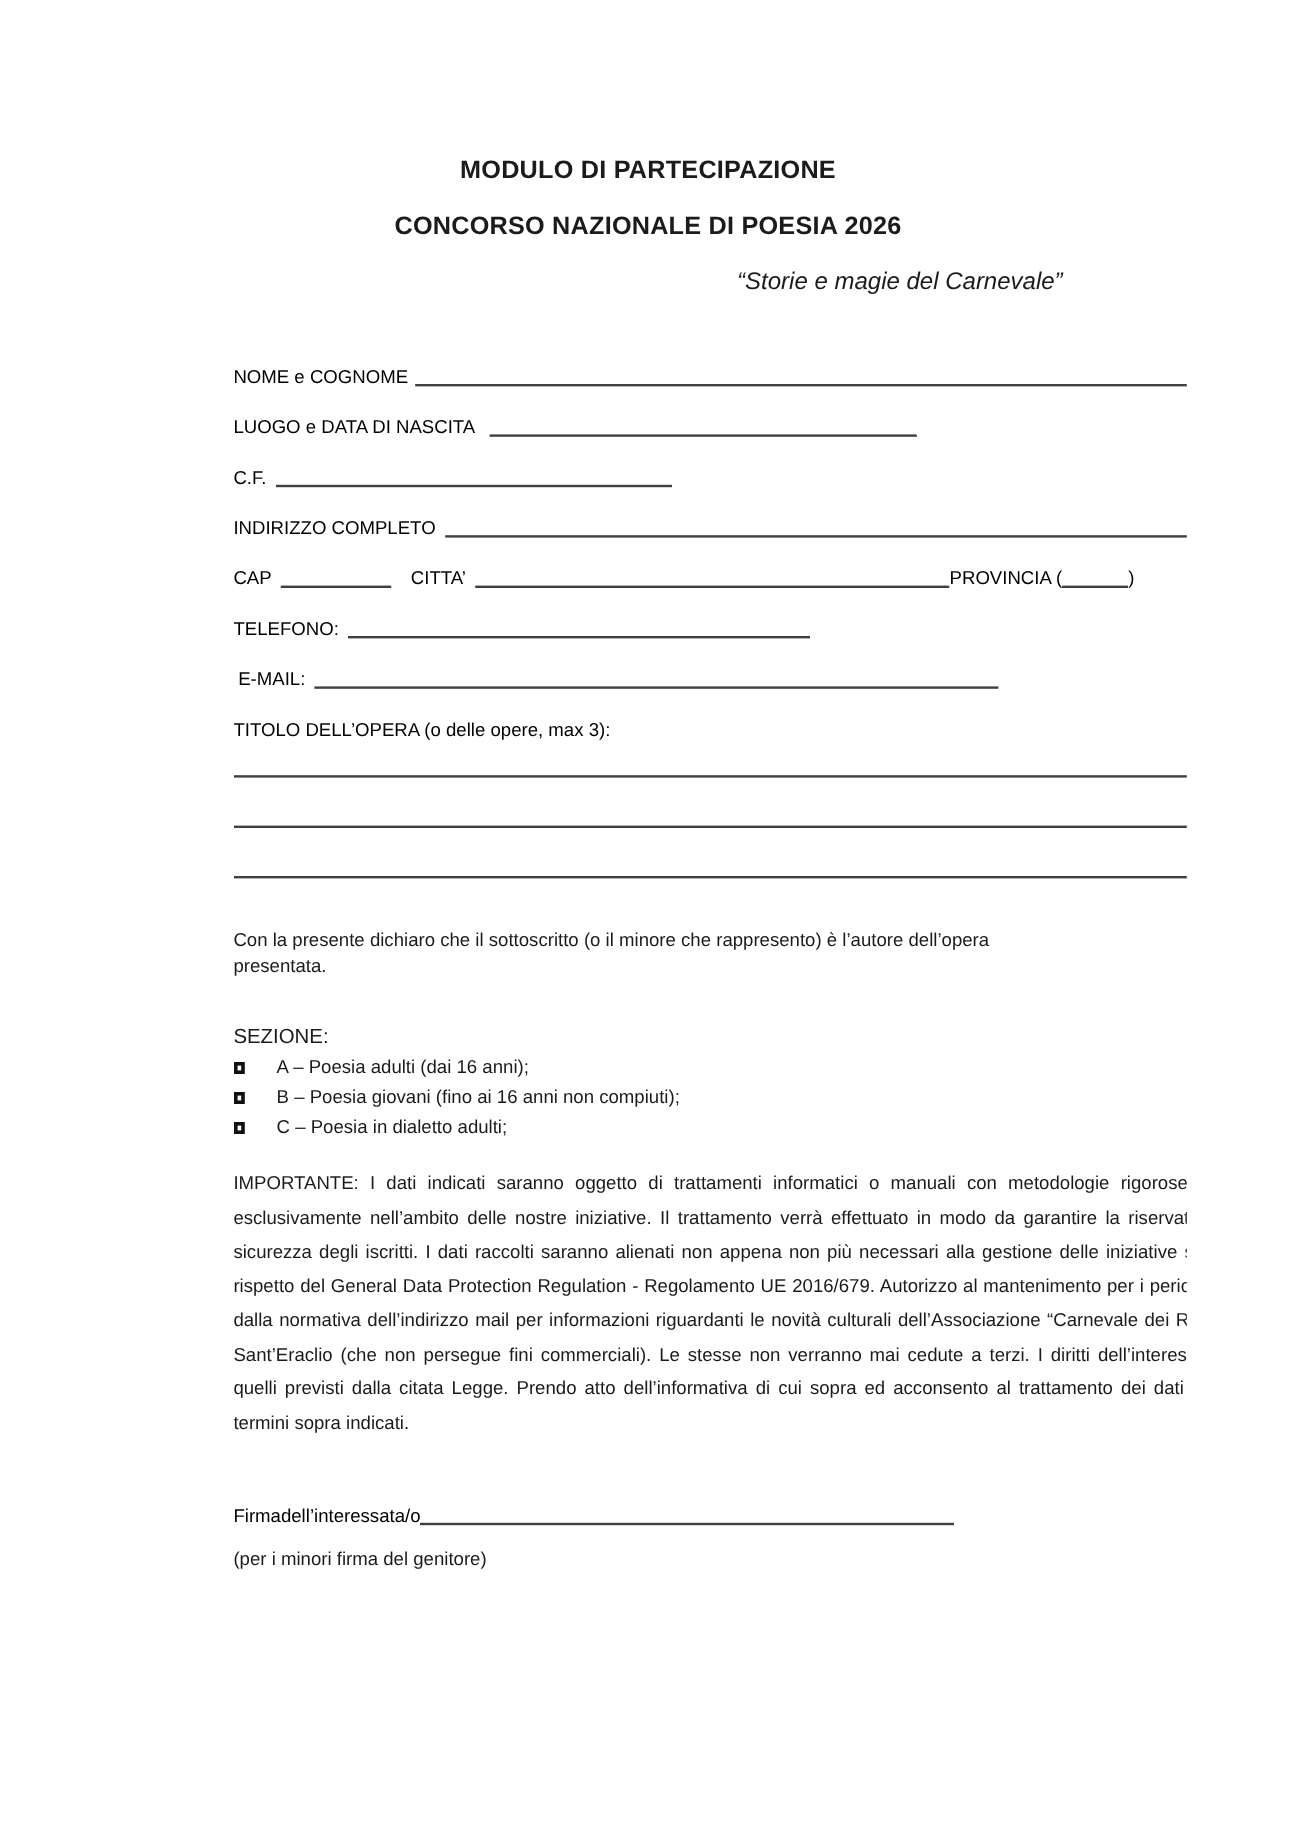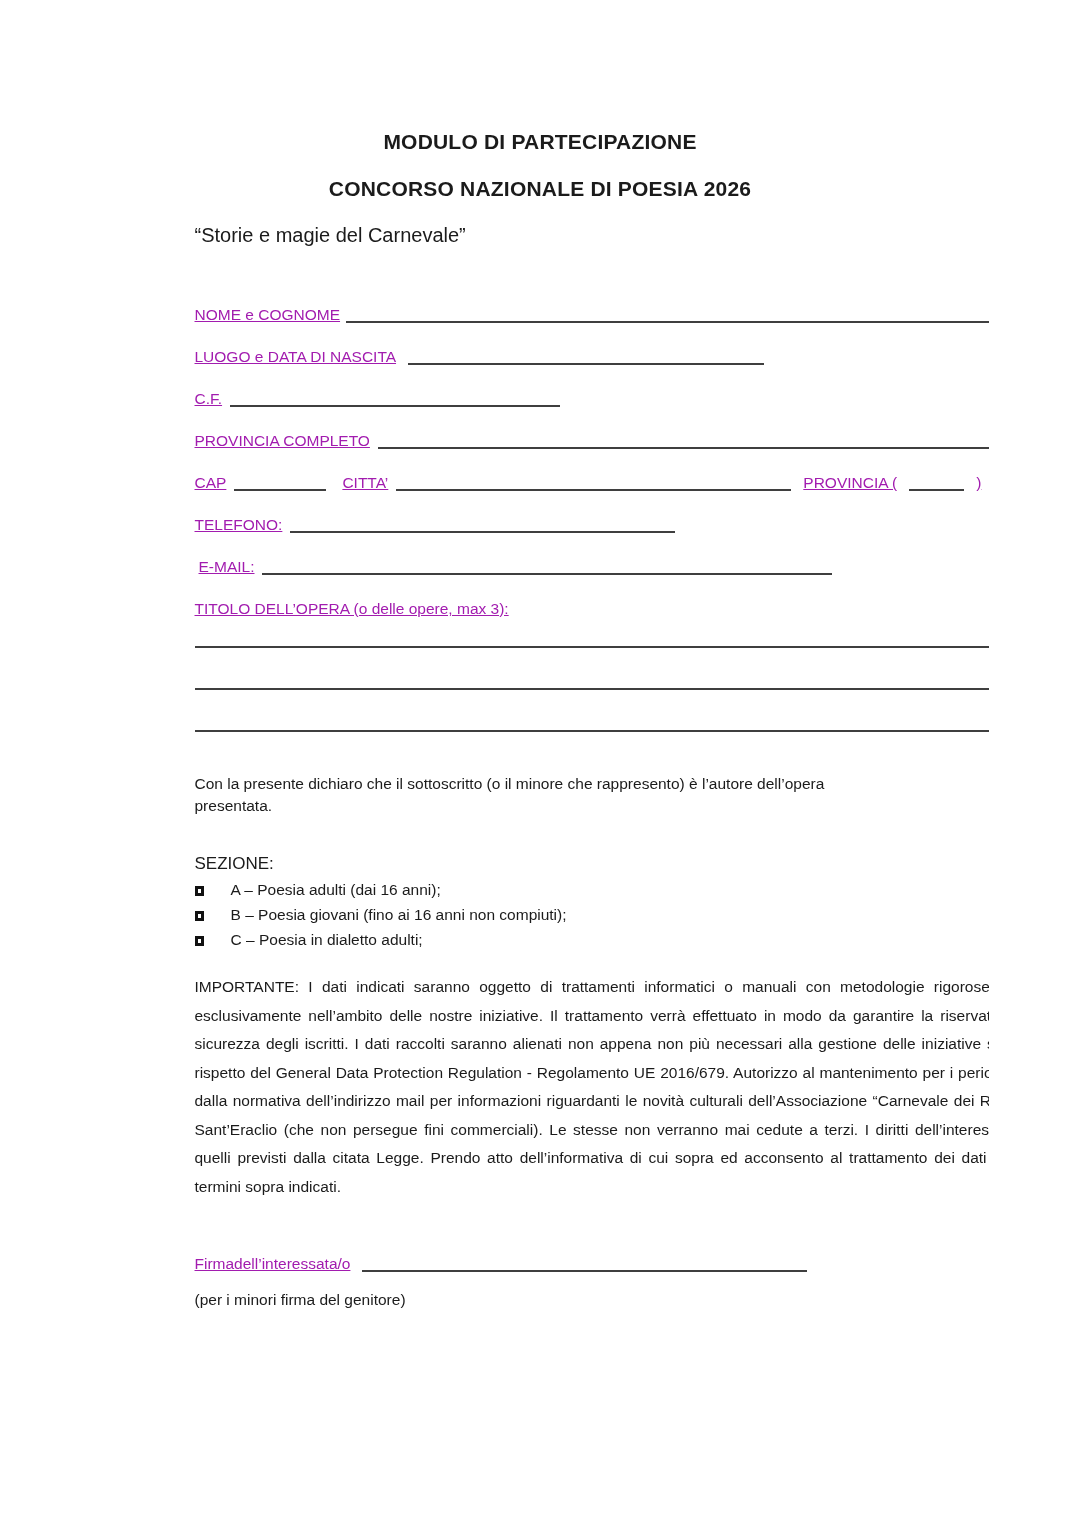--- a/index.html
+++ b/index.html
@@ -18,42 +18,43 @@
   .title {
     text-align: center;
     font-size: 21px;
     line-height: 28px;
     font-weight: 700;
     letter-spacing: 0.2px;
   }
   .title.second { margin-top: 19px; }
   .theme {
     margin-top: 18px;
-    text-align: left;
+    text-align: right;
     font-size: 20px;
     line-height: 28px;
+    font-style: italic;
     font-weight: 500;
   }
   .row {
     white-space: nowrap;
     font-size: 0;
     line-height: 22px;
     margin-top: 20px;
     height: 22px;
   }
   .row > span { font-size: 15.5px; }
   .row.first-field { margin-top: 55px; }
-  .lbl { color: #a21caf; text-decoration: underline; }
+  .lbl { color: #000000; }
   .blank {
     display: inline-block;
     height: 18px;
     border-bottom: 2px solid #3f3f3f;
     vertical-align: -3px;
   }
-  .ml0 { margin-left: 12px; } .ml6 { margin-left: 6px; } .ml8 { margin-left: 8px; }
+  .ml0 { margin-left: 0; } .ml6 { margin-left: 6px; } .ml8 { margin-left: 8px; }
   .ml10 { margin-left: 10px; } .ml12 { margin-left: 12px; } .ml16 { margin-left: 16px; }
   .w700 { width: 700px; } .w356 { width: 356px; } .w330 { width: 330px; }
   .w660 { width: 660px; } .w92 { width: 92px; } .w395 { width: 395px; }
   .w55 { width: 55px; } .w385 { width: 385px; } .w570 { width: 570px; }
   .wfull { width: 864px; } .w196 { width: 196px; } .w445 { width: 445px; }
   .email-row { padding-left: 4px; }
   .titolo-label { }
   .blank-line-row { margin-top: 20px; }
   .blank-line-row.first { margin-top: 10px; }
   .declaration {
@@ -99,21 +100,21 @@
   <div class="title">MODULO DI PARTECIPAZIONE</div>
   <div class="title second">CONCORSO NAZIONALE DI POESIA 2026</div>
   <div class="theme">“Storie e magie del Carnevale”</div>
 
   <div class="row first-field"><span class="lbl">NOME e COGNOME</span><span class="blank ml6 w700"><span></span></span></div>
 
   <div class="row"><span class="lbl">LUOGO e DATA DI NASCITA</span><span class="blank ml12 w356"><span></span></span></div>
 
   <div class="row"><span class="lbl">C.F.</span><span class="blank ml8 w330"><span></span></span></div>
 
-  <div class="row"><span class="lbl">PROVINCIA COMPLETO</span><span class="blank ml8 w660"><span></span></span></div>
+  <div class="row"><span class="lbl">INDIRIZZO COMPLETO</span><span class="blank ml8 w660"><span></span></span></div>
 
   <div class="row"><span class="lbl">CAP</span><span class="blank ml8 w92"><span></span></span><span class="lbl ml16">CITTA’</span><span class="blank ml8 w395"><span></span></span><span class="lbl ml0">PROVINCIA (</span><span class="blank ml0 w55"><span></span></span><span class="lbl ml0">)</span></div>
 
   <div class="row"><span class="lbl">TELEFONO:</span><span class="blank ml8 w385"><span></span></span></div>
 
   <div class="row email-row"><span class="lbl">E-MAIL:</span><span class="blank ml8 w570"><span></span></span></div>
 
   <div class="row titolo-label"><span class="lbl">TITOLO DELL’OPERA (o delle opere, max 3):</span></div>
 
   <div class="row blank-line-row first"><span class="blank wfull"><span></span></span></div>

